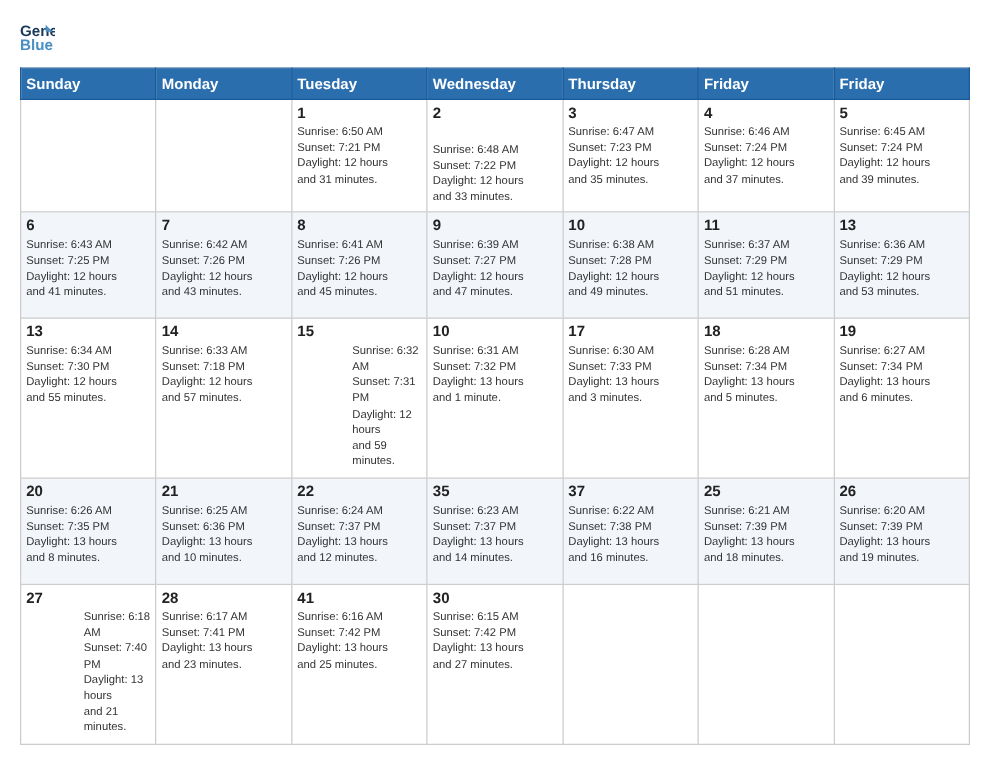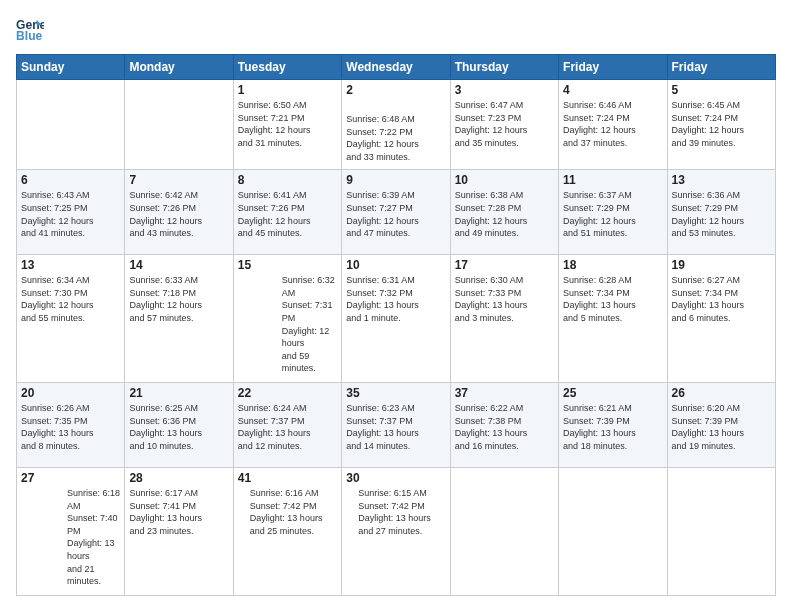--- a/index.html
+++ b/index.html
@@ -328,28 +328,28 @@
           </td>
           <td>
             <span class="day-num">28</span>
             <div class="day-info" style="white-space: pre-line;">Sunrise: 6:17 AM
 Sunset: 7:41 PM
 Daylight: 13 hours
 and 23 minutes.</div>
           </td>
           <td>
             <span class="day-num">41</span>
-            <div class="day-info" style="white-space: pre-line; margin-left: 12px;">Sunrise: 6:16 AM
+            <div class="day-info" style="white-space: pre-line;">Sunrise: 6:16 AM
 Sunset: 7:42 PM
 Daylight: 13 hours
 and 25 minutes.</div>
           </td>
           <td>
             <span class="day-num">30</span>
-            <div class="day-info" style="white-space: pre-line; margin-left: 12px;">Sunrise: 6:15 AM
+            <div class="day-info" style="white-space: pre-line;">Sunrise: 6:15 AM
 Sunset: 7:42 PM
 Daylight: 13 hours
 and 27 minutes.</div>
           </td>
           <td class="empty-cell"></td>
           <td class="empty-cell"></td>
           <td class="empty-cell"></td>
         </tr>
       </tbody>
   </table>

